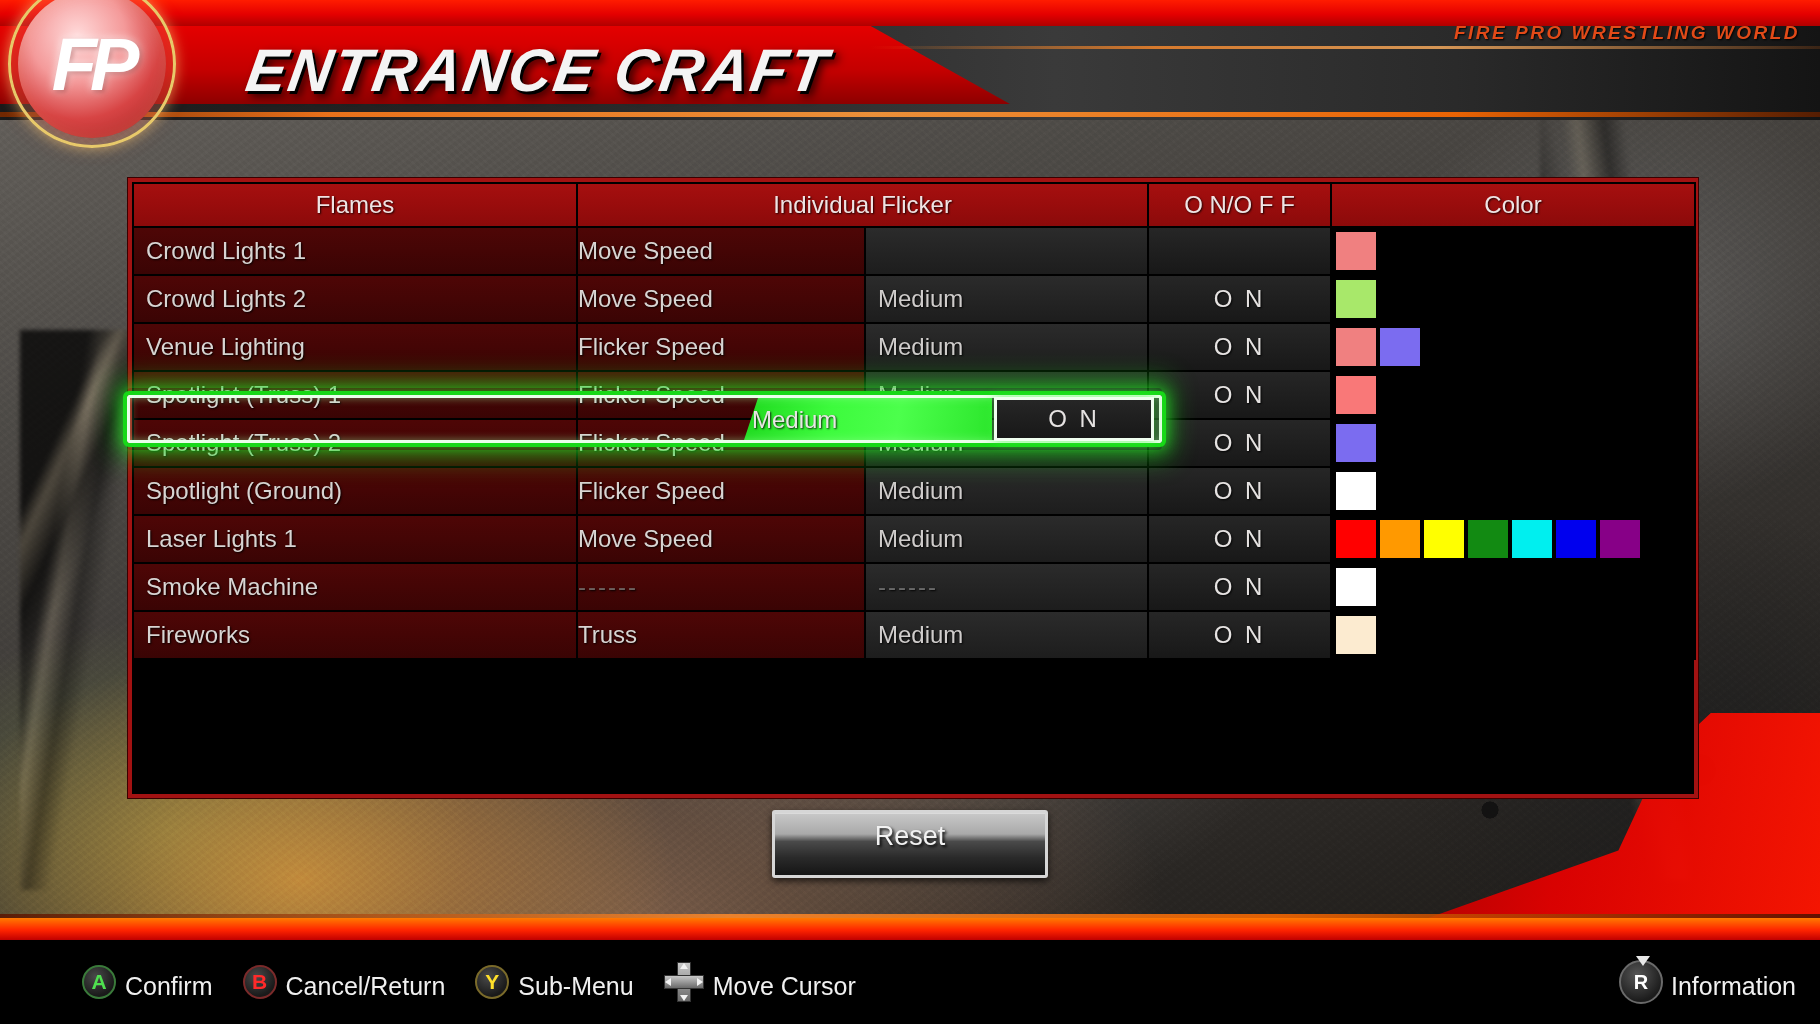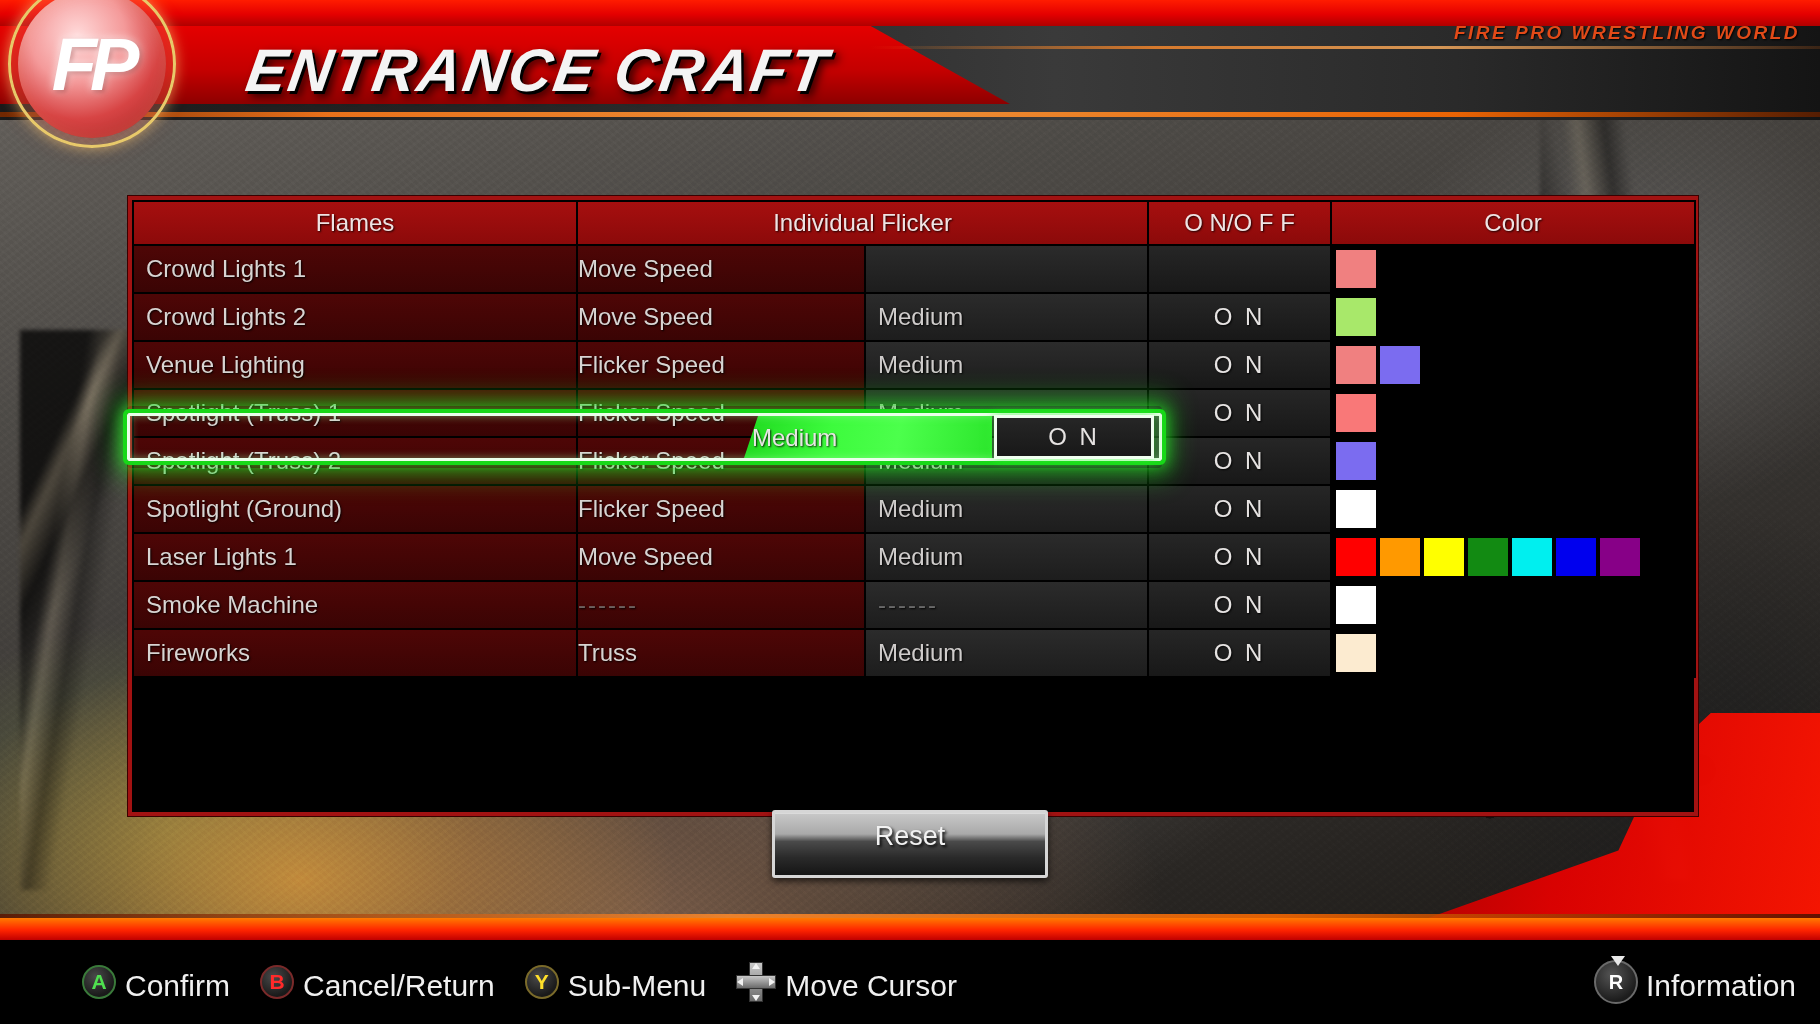--- a/index.html
+++ b/index.html
@@ -118,21 +118,20 @@
     font-size:74px; font-weight:bold; font-style:italic; color:#fff;
     text-shadow:0 0 10px rgba(255,255,255,.75), 2px 2px 4px rgba(120,0,0,.5);
     letter-spacing:-7px;
   }
 
   
   .panel {
     position:absolute; left:128px; top:178px; width:1570px; height:620px;
     border:4px solid #a21212; background:#000;
     box-shadow:0 0 0 1px #3a0000;
-    margin-top:18px;
   }
   table { width:100%; border-collapse:collapse; table-layout:fixed; }
   .c-flames { width:444px; }
   .c-setlbl { width:288px; }
   .c-setval { width:283px; }
   .c-onoff  { width:183px; }
   .c-color  { width:364px; }
 
   thead th {
     height:44px; background:linear-gradient(180deg,#a60f0f 0%,#8c0a0a 100%);
@@ -204,21 +203,21 @@
     content:""; position:absolute; left:0; top:-4px; width:1820px; height:4px;
     background:linear-gradient(90deg,#5a1400,#ff8a2a 40%,#ff6a00 70%,#4a1000);
     opacity:.85;
   }
   .footer {
     position:absolute; left:0; bottom:0; width:1820px; height:84px; background:#000;
     display:flex; align-items:center;
   }
   .hints { display:flex; align-items:center; gap:30px; margin-left:82px; }
   .hint { display:flex; align-items:center; gap:9px; }
-  .hint-lbl { color:#f0f0f0; font-size:30px; text-shadow:1px 1px 2px #000;margin-top:8px; }
+  .hint-lbl { color:#f0f0f0; font-size:25px; text-shadow:1px 1px 2px #000;margin-top:8px; }
   .padbtn {
     width:34px; height:34px; border-radius:50%; display:flex; align-items:center; justify-content:center;
     font-size:21px; font-weight:bold; background:radial-gradient(circle at 38% 32%,#4a4a4a,#1a1a1a 70%);
     border:2px solid #7a7a7a;
   }
   .padbtn.a { color:#4fe04f; border-color:#3a7a3a; }
   .padbtn.b { color:#ff2a2a; border-color:#7a2a2a; }
   .padbtn.y { color:#ffe02a; border-color:#7a6a2a; }
   .dpad { position:relative; width:40px; height:40px; }
   .dpad i {

